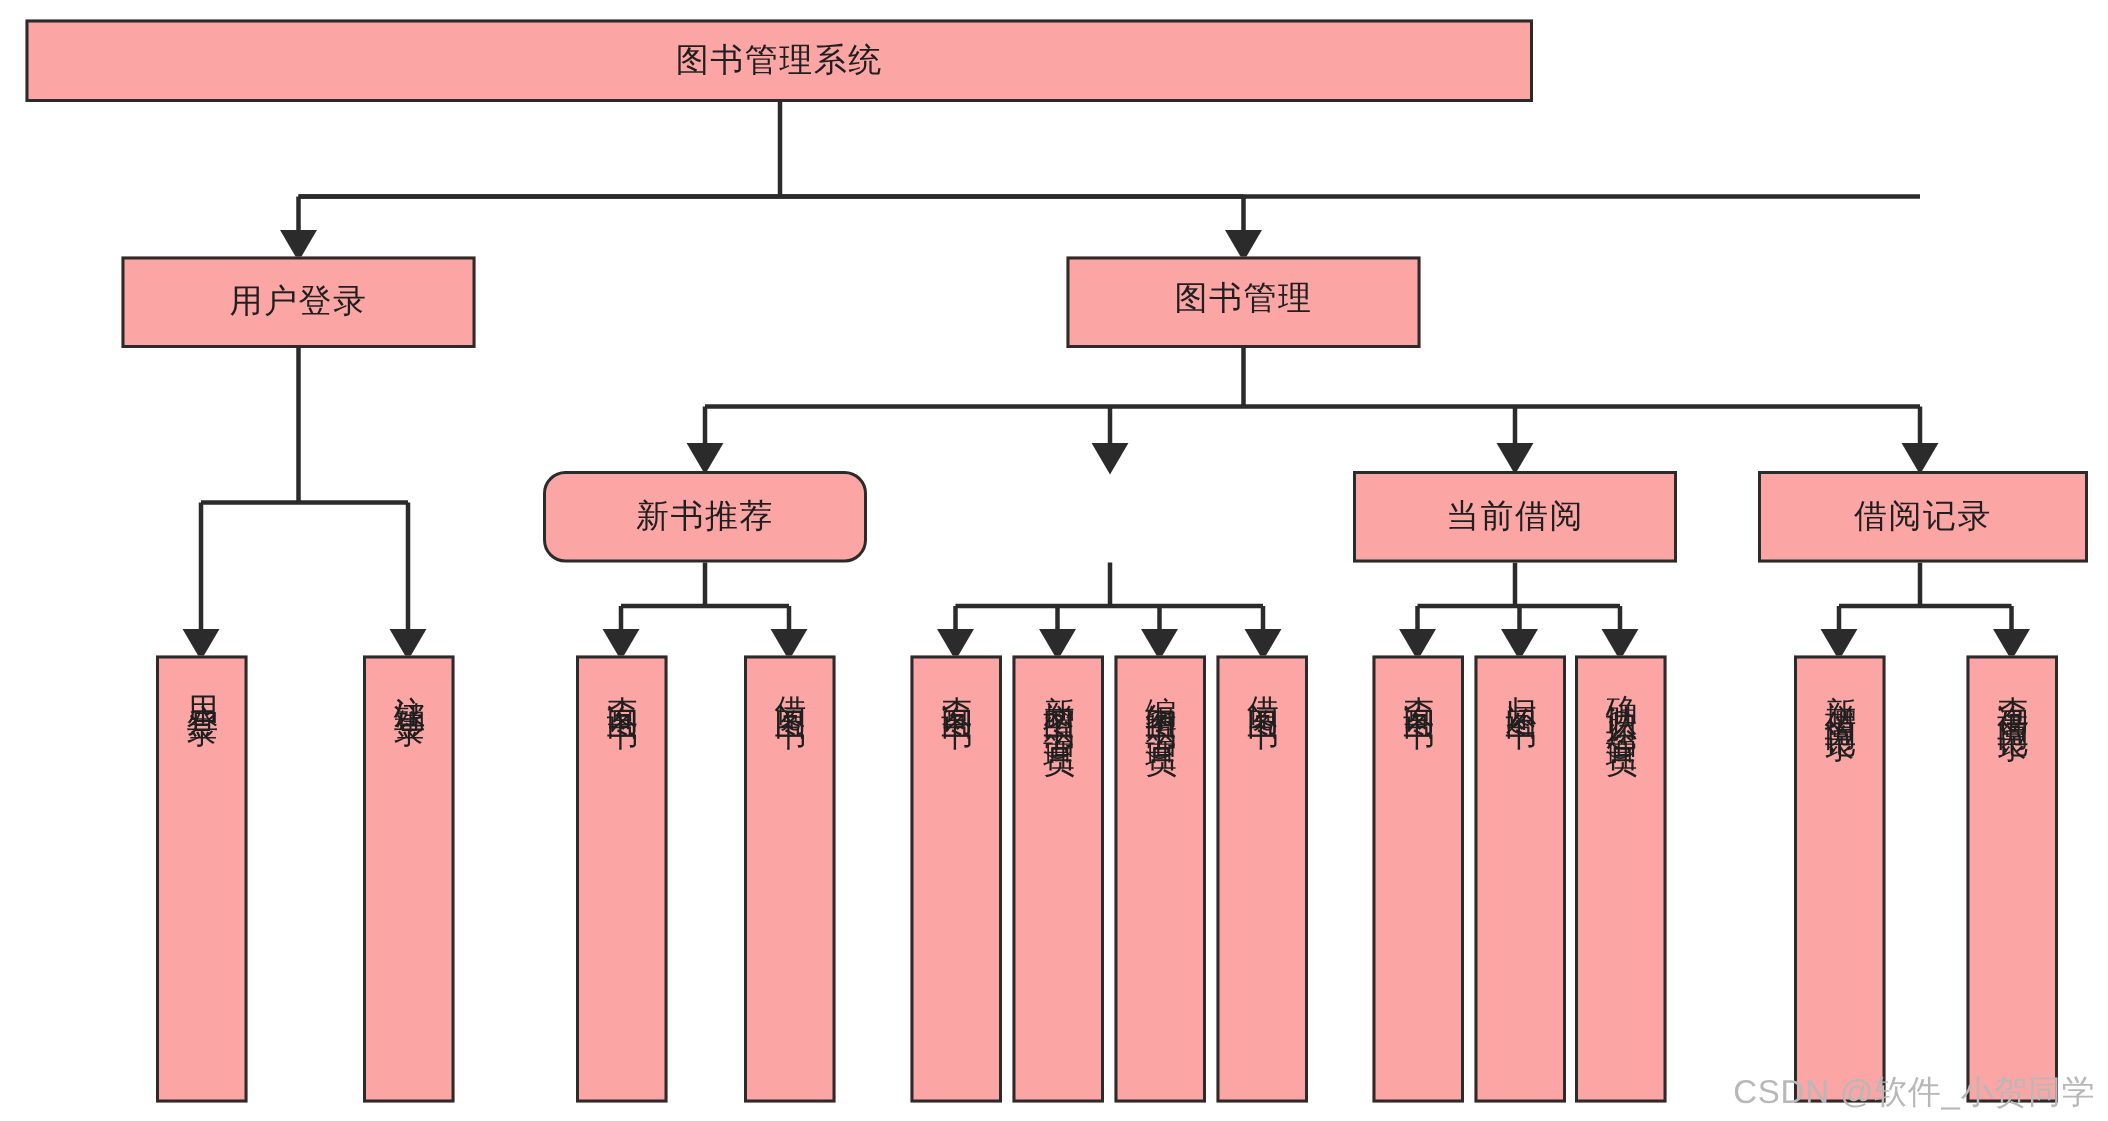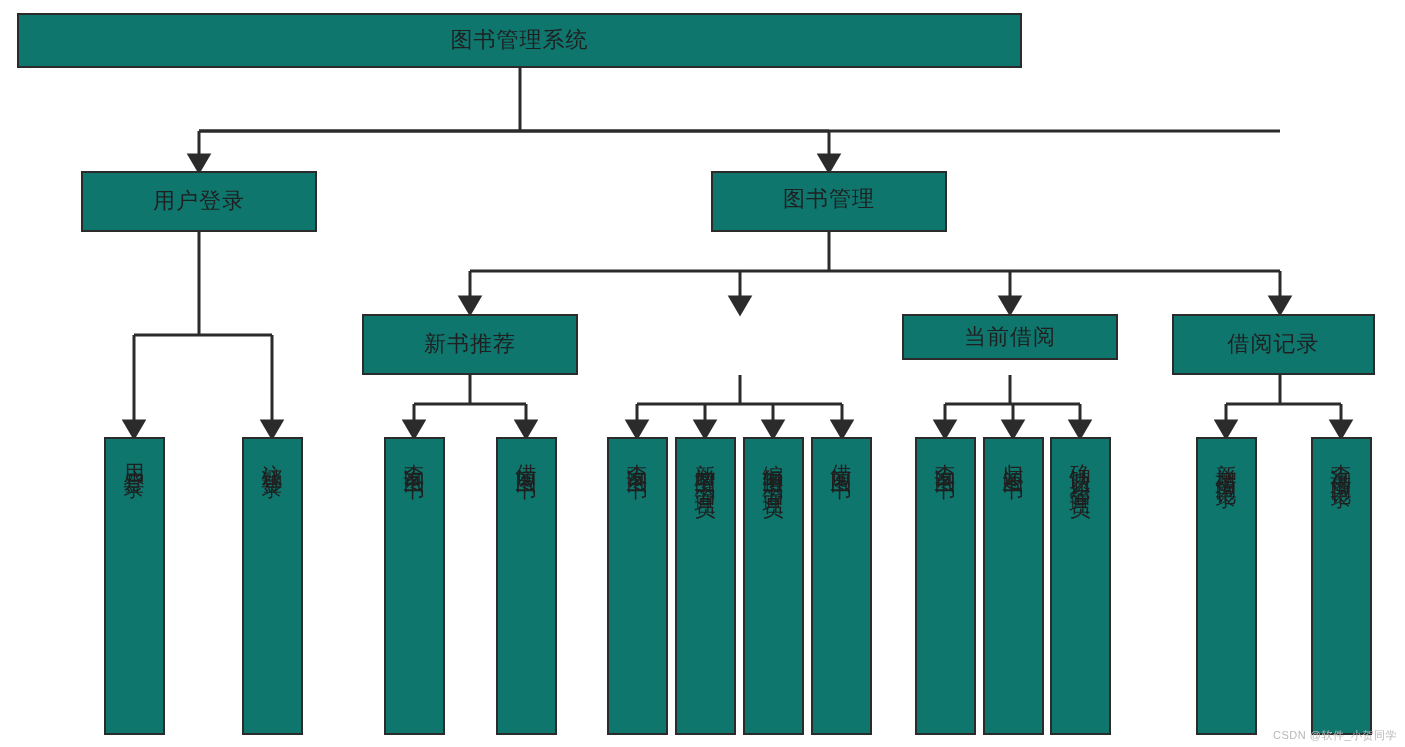--- a/index.html
+++ b/index.html
@@ -18,21 +18,21 @@
     position: absolute;
     left: 0;
     top: 0;
     width: 1405px;
     height: 747px;
   }
   .node-box {
     position: absolute;
     box-sizing: border-box;
     border: 2.5px solid #2b2b2b;
-    background: #0f766e;
+    background: #fca5a5;
     display: flex;
     align-items: center;
     justify-content: center;
     color: #1a1a1a;
   }
   .node-label {
     font-size: 22px;
     letter-spacing: 1px;
     line-height: 1.1;
     white-space: nowrap;
@@ -56,21 +56,21 @@
     left: 0;
     top: 0;
     width: 1405px;
     height: 747px;
     pointer-events: none;
   }
   .watermark {
     position: absolute;
     right: 8px;
     bottom: 4px;
-    font-size: 11px;
+    font-size: 22px;
     color: #b8b8b8;
     letter-spacing: 0.5px;
     white-space: nowrap;
   }
 </style>
 </head>
 <body>
 
 <div id="diagram-root">
 
@@ -132,27 +132,27 @@
     <span class="node-label">图书管理系统</span>
   </div>
 
   <div class="node-box" style="left:81px; top:171px; width:236px; height:61px;">
     <span class="node-label">用户登录</span>
   </div>
   <div class="node-box" style="left:711px; top:171px; width:236px; height:61px;font-family:Liberation Mono, monospace;">
     <span class="node-label">图书管理</span>
   </div>
 
-  <div class="node-box" style="left:362px; top:314px; width:216px; height:61px;">
+  <div class="node-box" style="left:362px; top:314px; width:216px; height:61px;border-radius:15px;">
     <span class="node-label">新书推荐</span>
   </div>
-  <div class="node-box" style="left:902px; top:314px; width:216px; height:46px;">
+  <div class="node-box" style="left:902px; top:314px; width:216px; height:61px;">
     <span class="node-label">当前借阅</span>
   </div>
-  <div class="node-box" style="left:1172px; top:314px; width:203px; height:61px;">
+  <div class="node-box" style="left:1172px; top:314px; width:220px; height:61px;">
     <span class="node-label">借阅记录</span>
   </div>
 
   <div class="node-box leaf" style="left:104px; top:437px; width:61px; height:298px;">
     <span class="node-label">用户登录</span>
   </div>
   <div class="node-box leaf" style="left:242px; top:437px; width:61px; height:298px;">
     <span class="node-label">注销登录</span>
   </div>
 

